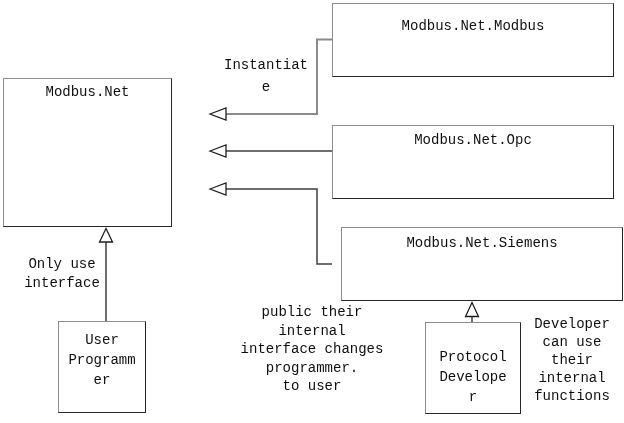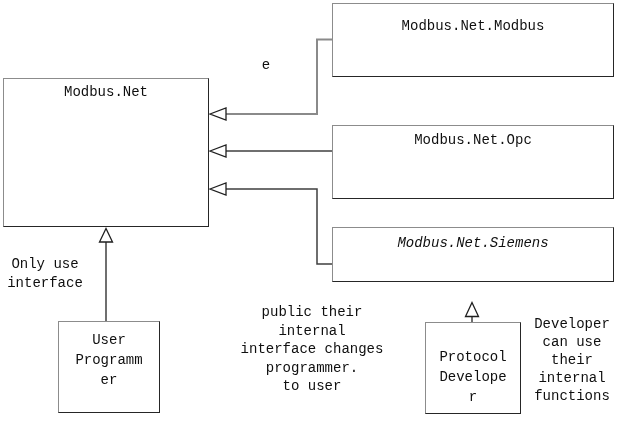--- a/index.html
+++ b/index.html
@@ -14,31 +14,31 @@
     overflow: hidden;
   }
   .box {
     position: absolute;
     box-sizing: border-box;
     background: #ffffff;
     border: 1px solid;
     border-color: #8c8c8c #262626 #262626 #8c8c8c;
     text-align: center;
   }
-  #box-core        { left: 3px;   top: 78px;  width: 206px; height: 149px; padding-top: 5px; }
+  #box-core        { left: 3px;   top: 78px;  width: 169px; height: 149px; padding-top: 5px; }
   #box-modbus      { left: 332px; top: 3px;   width: 282px; height: 74px;  padding-top: 14px; }
   #box-opc         { left: 332px; top: 125px; width: 282px; height: 74px;  padding-top: 6px; }
-  #box-siemens     { left: 332px; top: 227px; width: 282px; height: 55px;  padding-top: 7px; font-style: italic; }
-  #box-user        { left: 58px;  top: 321px; width: 102px;  height: 92px;  padding-top: 8px;  line-height: 20px; }
+  #box-siemens     { left: 341px; top: 227px; width: 282px; height: 74px;  padding-top: 7px; }
+  #box-user        { left: 58px;  top: 321px; width: 88px;  height: 92px;  padding-top: 8px;  line-height: 20px; }
   #box-protocol    { left: 425px; top: 322px; width: 96px;  height: 92px;  padding-top: 24px;  line-height: 20px; }
   .box-line { display: block; }
   .note { position: absolute; text-align: center; white-space: nowrap; }
   .note span { display: block; }
   #note-instantiate { left: 211px; top: 54px;  width: 110px; line-height: 22px; }
-  #note-onlyuse     { left: 3px;   top: 255px; width: 84px;  line-height: 19px; }
+  #note-onlyuse     { left: 20px;   top: 255px; width: 84px;  line-height: 19px; }
   #note-cannot      { left: 224px; top: 303px; width: 176px; line-height: 18.5px; }
   #note-canuse      { left: 522px; top: 315px; width: 100px; line-height: 18px; }
   svg.connectors {
     position: absolute;
     left: 0; top: 0;
     width: 624px; height: 423px;
     pointer-events: none;
   }
   .ln   { fill: none; }
   .head { fill: #ffffff; stroke: #1f1f1f; stroke-width: 1.3; }
@@ -93,20 +93,21 @@
     <span class="box-line">er</span>
   </div>
 
   <div class="box" id="box-protocol">
     <span class="box-line">Protocol</span>
     <span class="box-line">Develope</span>
     <span class="box-line">r</span>
   </div>
 
   <div class="note" id="note-instantiate">
+    <span>Instantiat</span>
     <span>e</span>
   </div>
 
   <div class="note" id="note-onlyuse">
     <span>Only use</span>
     <span>interface</span>
   </div>
 
   <div class="note" id="note-cannot">
     <span>public their</span>

